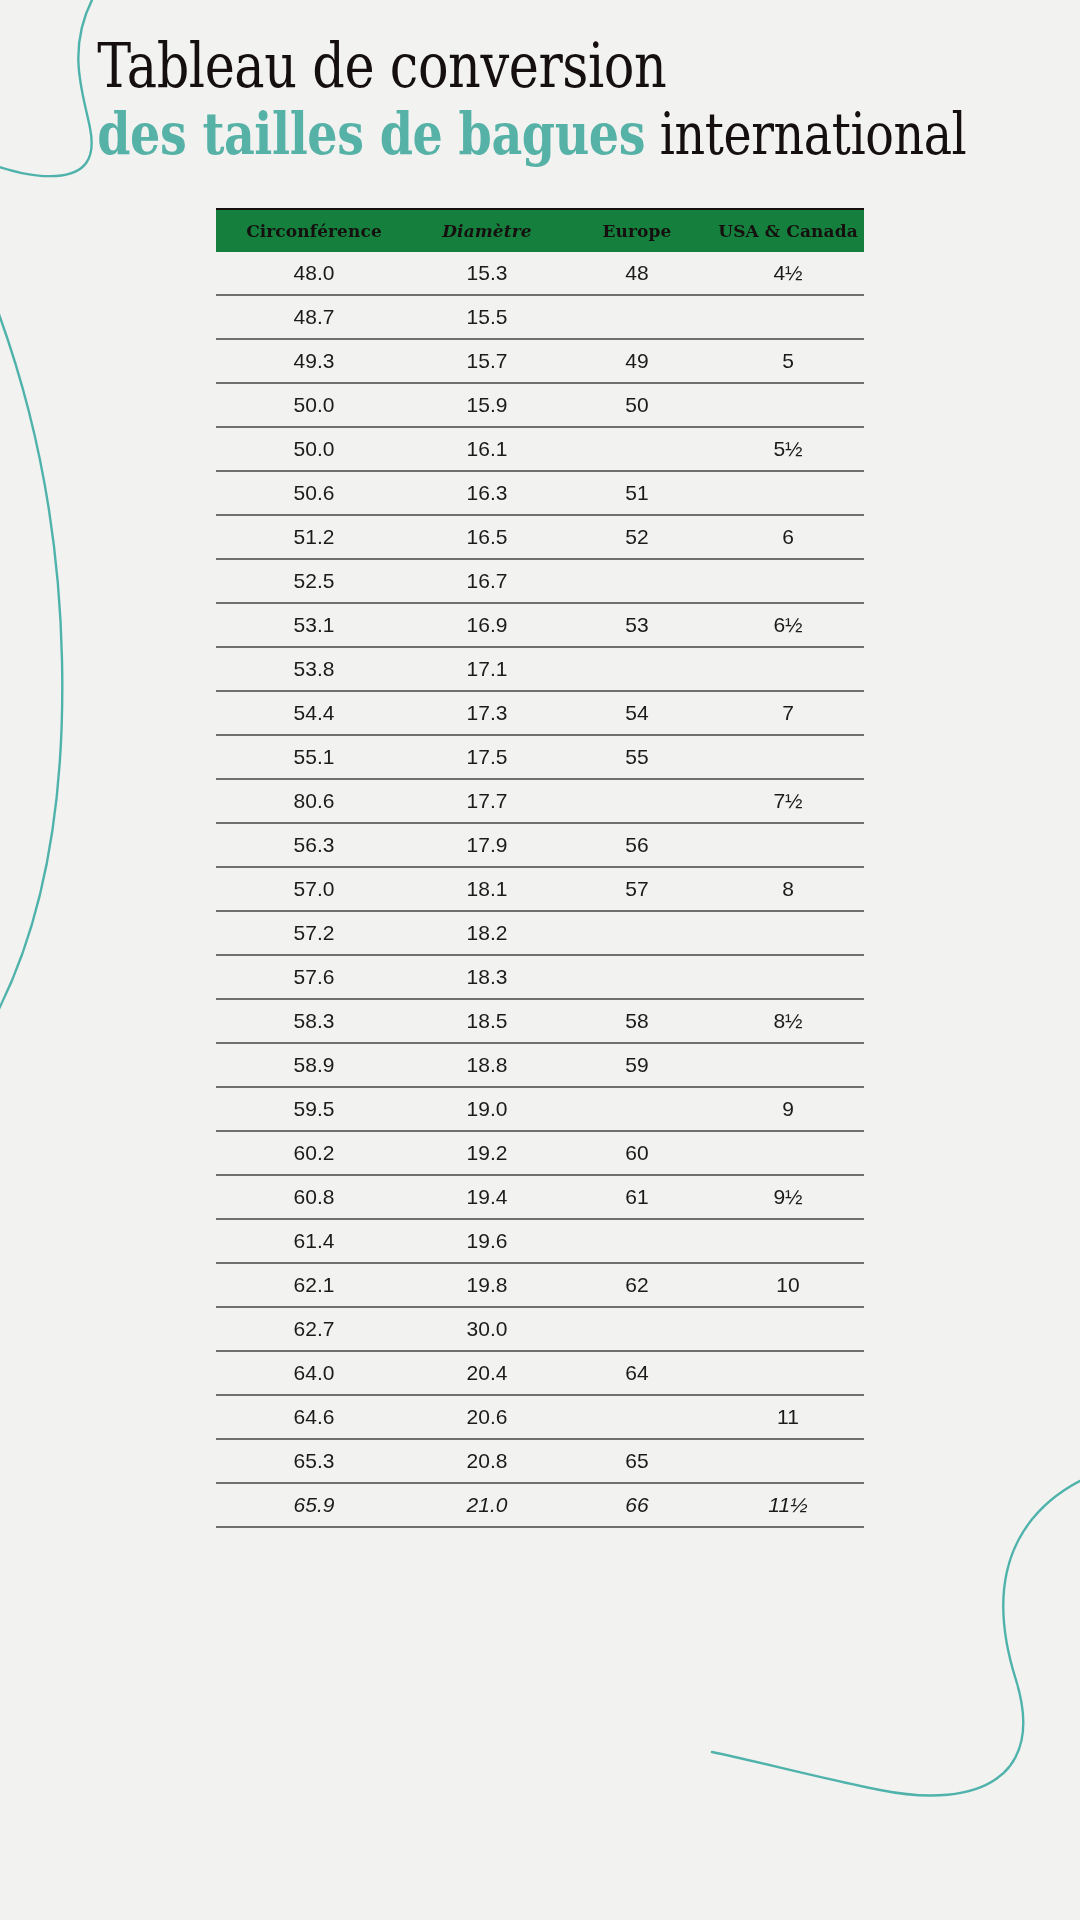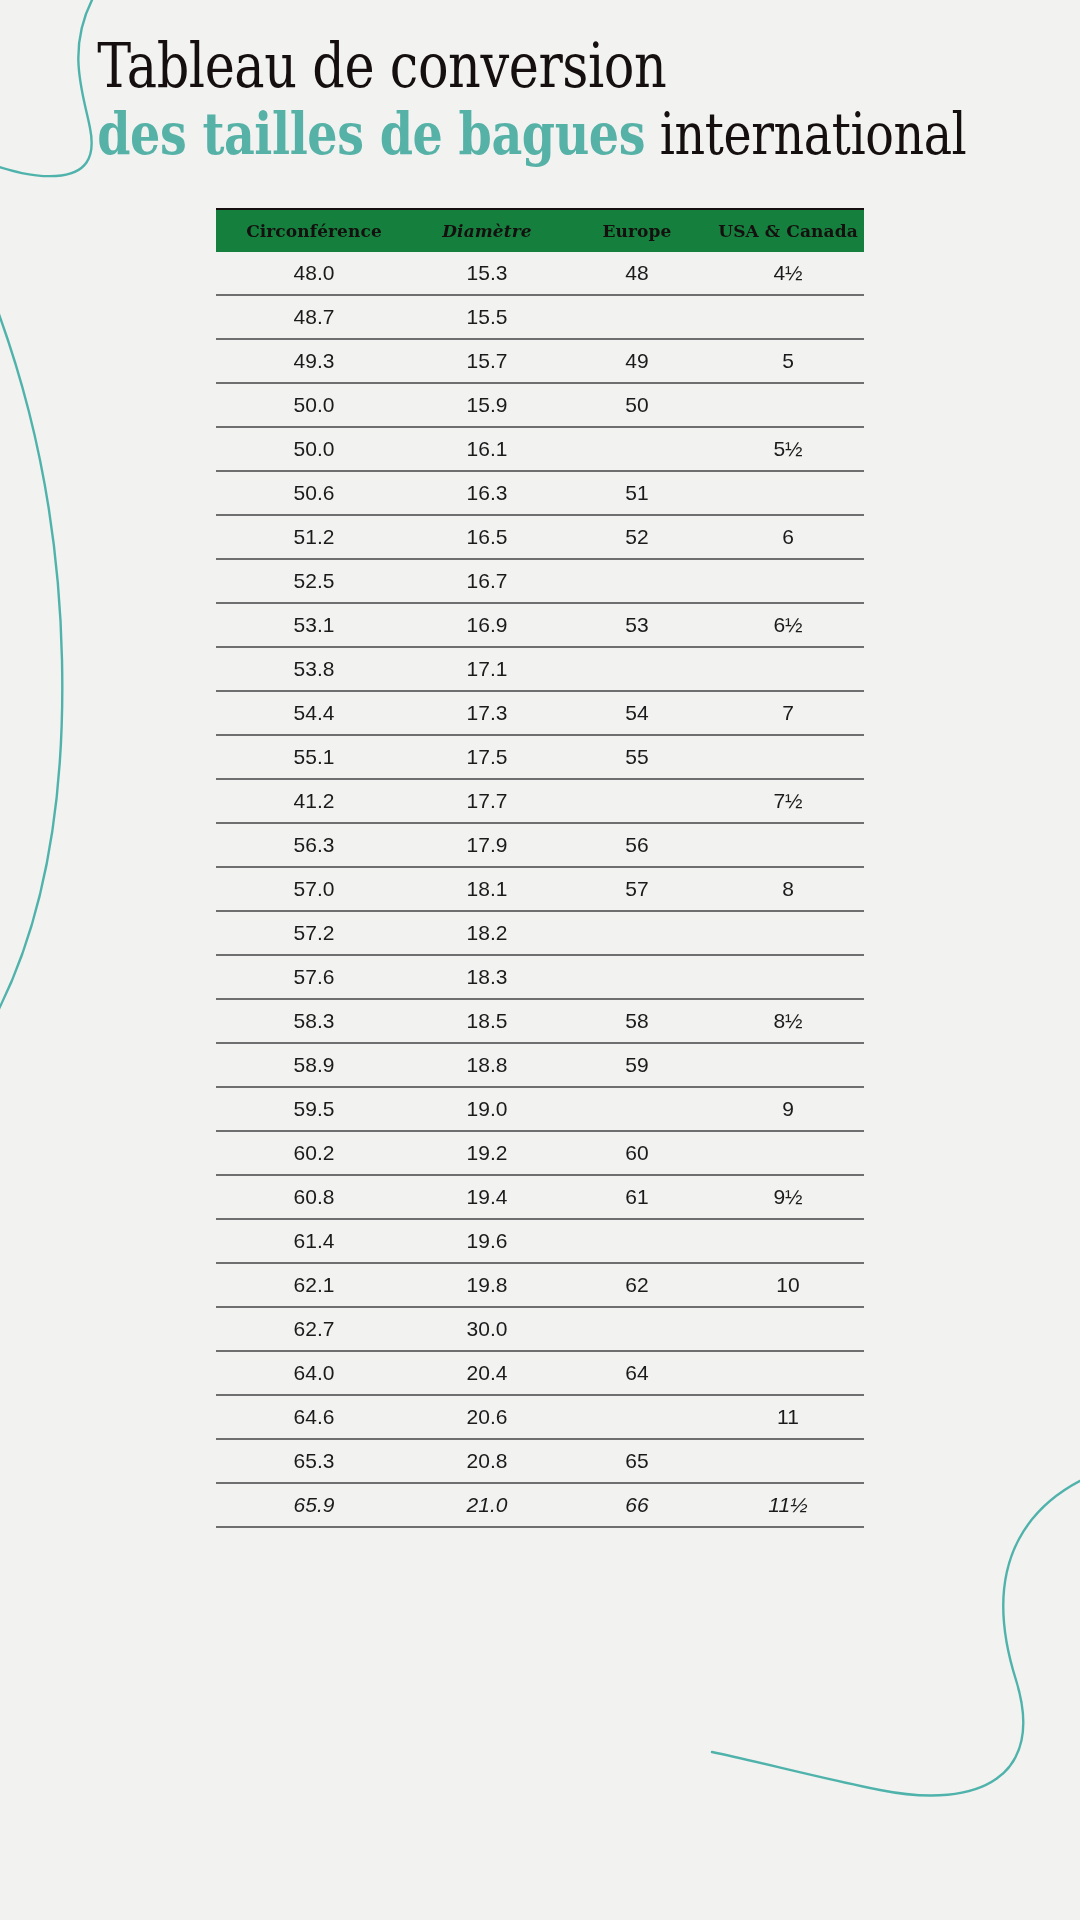--- a/index.html
+++ b/index.html
@@ -211,21 +211,21 @@
             <td>54</td>
             <td>7</td>
           </tr>
           <tr>
             <td>55.1</td>
             <td>17.5</td>
             <td>55</td>
             <td></td>
           </tr>
           <tr>
-            <td>41.2</td>
+            <td>80.6</td>
             <td>17.7</td>
             <td></td>
             <td>7½</td>
           </tr>
           <tr>
             <td>56.3</td>
             <td>17.9</td>
             <td>56</td>
             <td></td>
           </tr>

